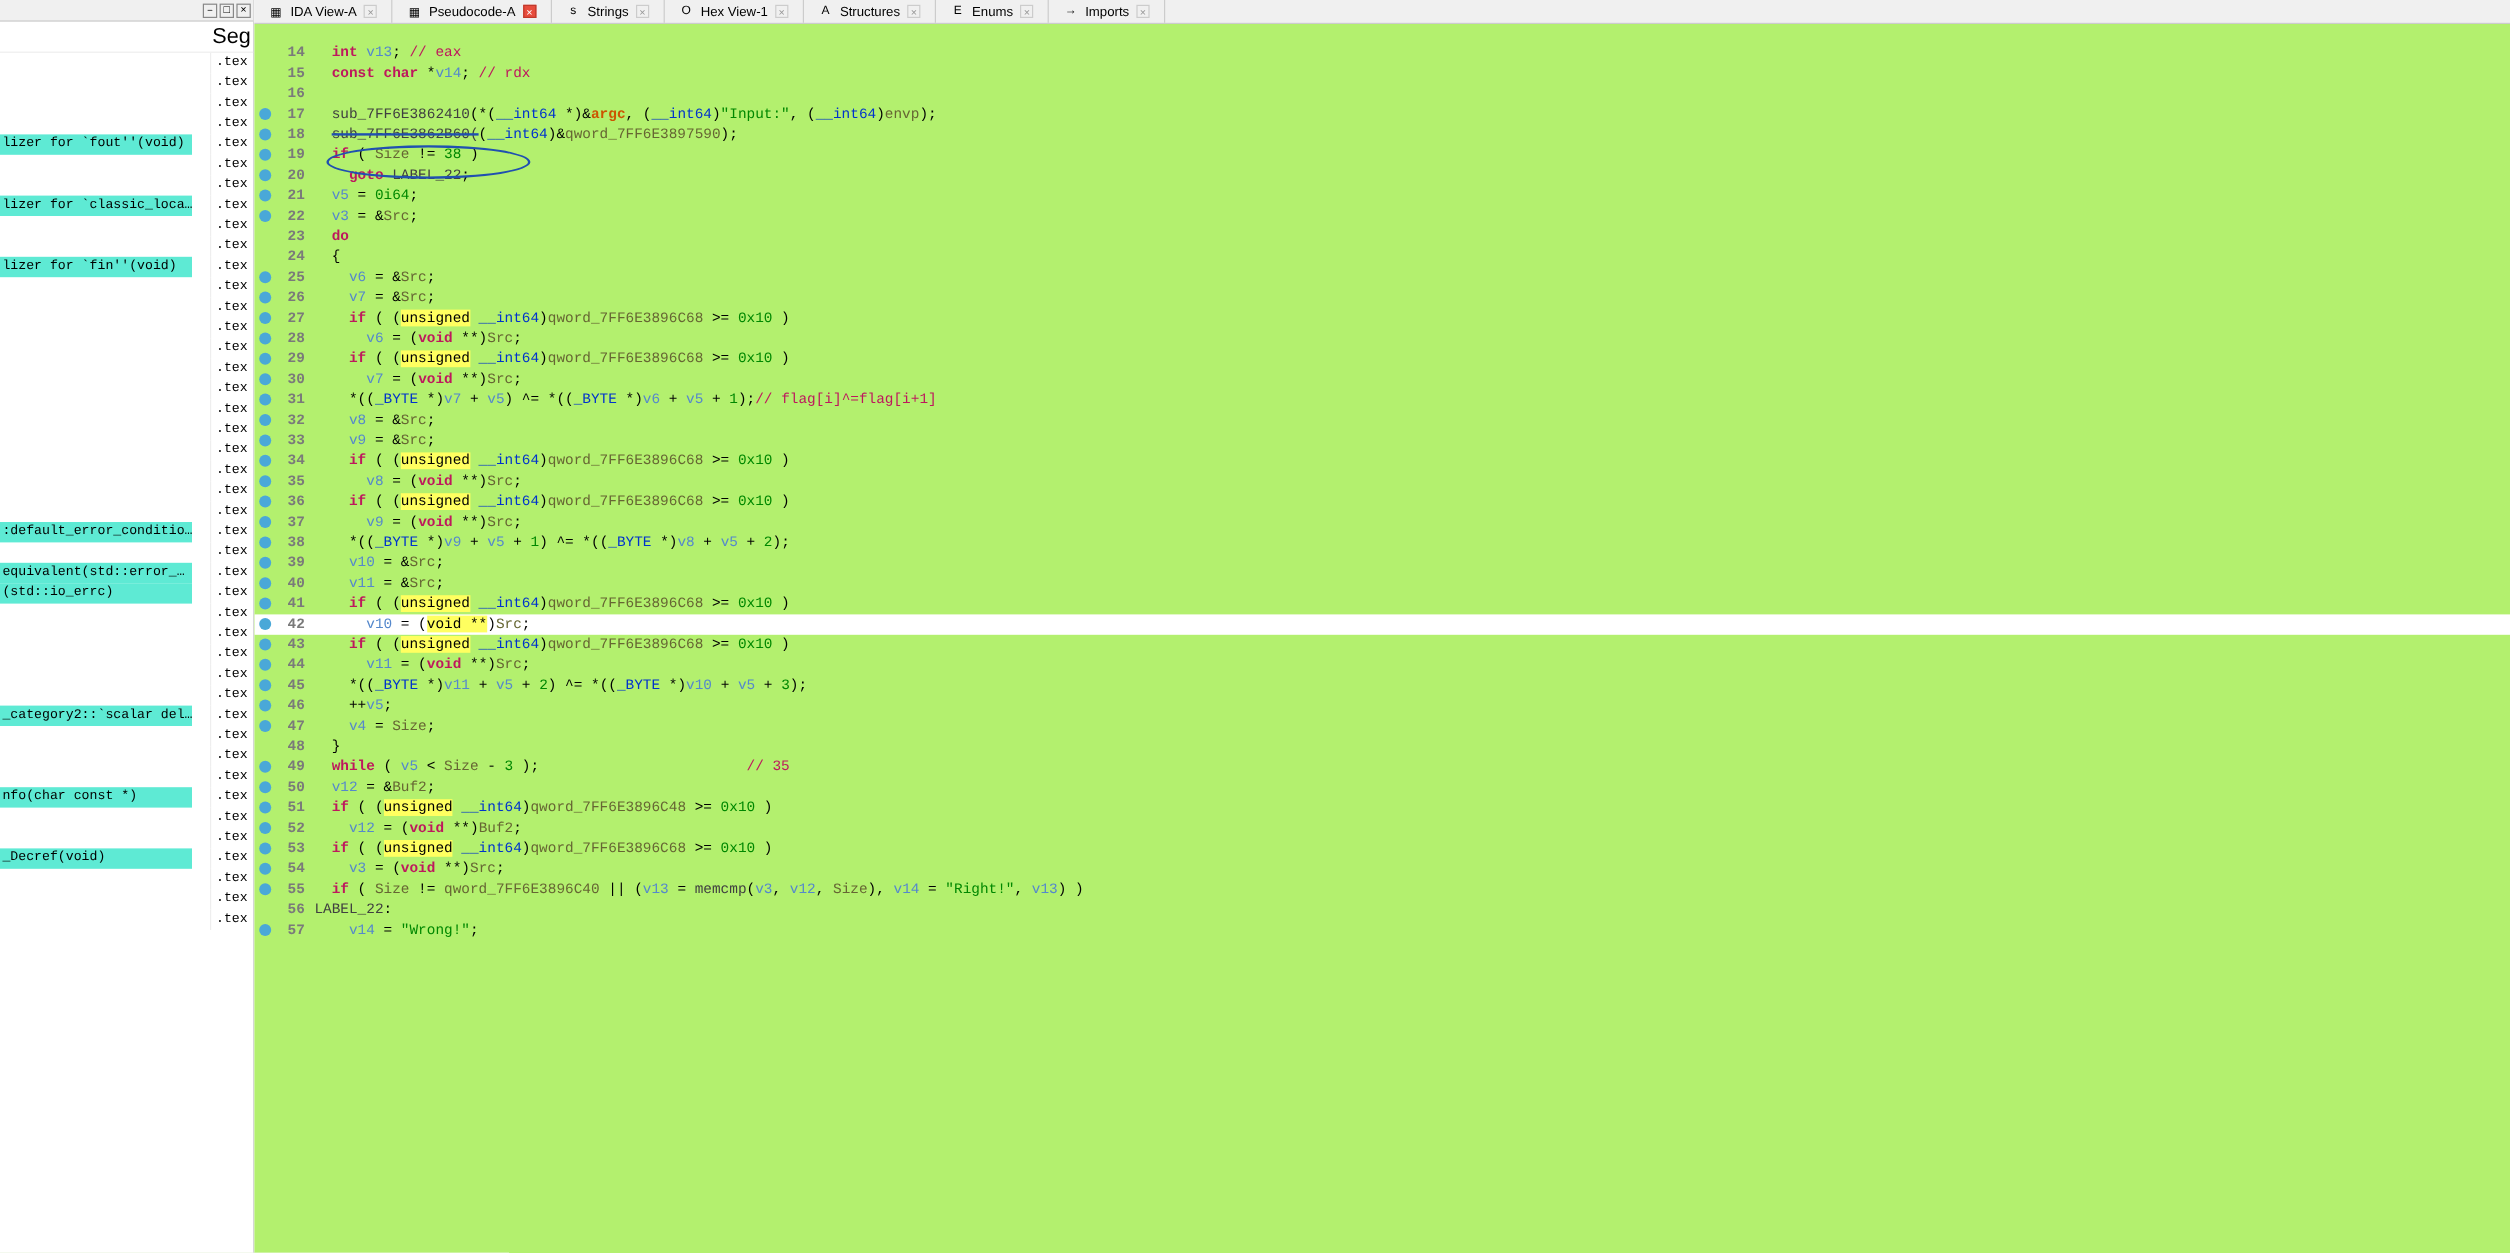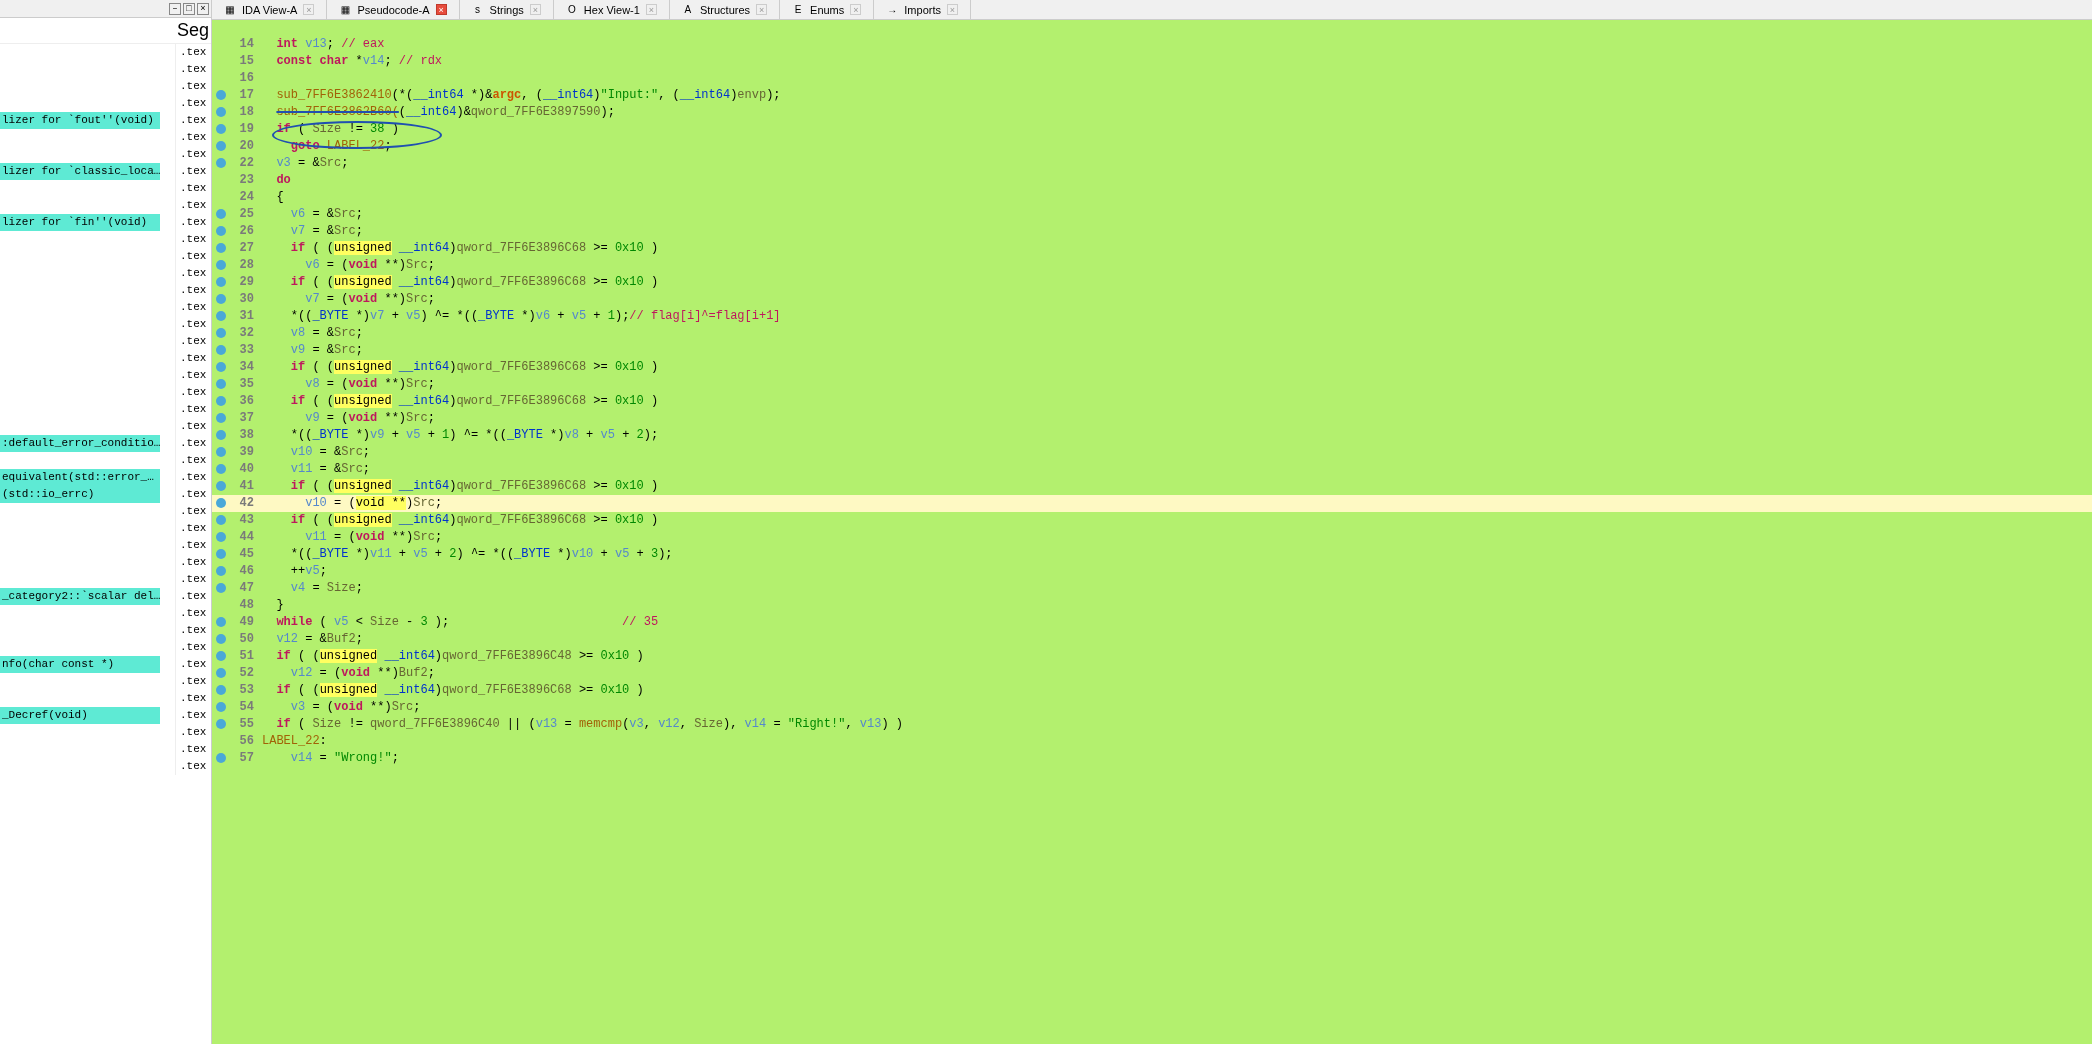--- a/index.html
+++ b/index.html
@@ -148,27 +148,27 @@
     }
     .ln-num {
       width: 30px;
       text-align: right;
       padding-right: 8px;
       color: #7a7a7a;
       font-weight: bold;
     }
     .ln-code { flex: 1; }
     .current-line {
-      background: #fef9c3;
+      background: #ffffff;
       justify-content: center;
     }
     .kw { color: #be185d; font-weight: bold; }
     .type { color: #0033cc; }
     .comment { color: #be185d; }
-    .func { color: #a16207; }
+    .func { color: #404040; }
     .num { color: #008800; }
     .str { color: #008800; }
     .var { color: #5588cc; }
     .hl { background: #ffff60; }
     .param { color: #cc5500; font-weight: bold; }
     .global { color: #666633; }
     .circle-annotation {
       position: absolute;
       left: 60px;
       top: 85px;
@@ -413,20 +413,21 @@
     <div class="code-area">
       <div id="code-lines" style="flex:1; position:relative;margin-top:16px;">
         <div class="circle-annotation"></div>
       <div class="code-line"><div class="ln-gutter"></div><div class="ln-num">14</div><div class="ln-code">  <span class="kw">int</span> <span class="var">v13</span>; <span class="comment">// eax</span></div></div>
           <div class="code-line"><div class="ln-gutter"></div><div class="ln-num">15</div><div class="ln-code">  <span class="kw">const char</span> *<span class="var">v14</span>; <span class="comment">// rdx</span></div></div>
           <div class="code-line"><div class="ln-gutter"></div><div class="ln-num">16</div><div class="ln-code"></div></div>
           <div class="code-line"><div class="ln-gutter"><div class="bp-dot"></div></div><div class="ln-num">17</div><div class="ln-code">  <span class="func">sub_7FF6E3862410</span>(*(<span class="type">__int64</span> *)&amp;<span class="param">argc</span>, (<span class="type">__int64</span>)<span class="str">"Input:"</span>, (<span class="type">__int64</span>)<span class="global">envp</span>);</div></div>
           <div class="code-line"><div class="ln-gutter"><div class="bp-dot"></div></div><div class="ln-num">18</div><div class="ln-code">  <span class="func strike">sub_7FF6E3862B60(</span>(<span class="type">__int64</span>)&amp;<span class="global">qword_7FF6E3897590</span>);</div></div>
           <div class="code-line"><div class="ln-gutter"><div class="bp-dot"></div></div><div class="ln-num">19</div><div class="ln-code">  <span class="kw">if</span> ( <span class="global">Size</span> != <span class="num">38</span> )</div></div>
           <div class="code-line"><div class="ln-gutter"><div class="bp-dot"></div></div><div class="ln-num">20</div><div class="ln-code">    <span class="kw">goto</span> <span class="func">LABEL_22</span>;</div></div>
+          <div class="code-line"><div class="ln-gutter"><div class="bp-dot"></div></div><div class="ln-num">21</div><div class="ln-code">  <span class="var">v5</span> = <span class="num">0i64</span>;</div></div>
           <div class="code-line"><div class="ln-gutter"><div class="bp-dot"></div></div><div class="ln-num">22</div><div class="ln-code">  <span class="var">v3</span> = &amp;<span class="global">Src</span>;</div></div>
           <div class="code-line"><div class="ln-gutter"></div><div class="ln-num">23</div><div class="ln-code">  <span class="kw">do</span></div></div>
           <div class="code-line"><div class="ln-gutter"></div><div class="ln-num">24</div><div class="ln-code">  {</div></div>
           <div class="code-line"><div class="ln-gutter"><div class="bp-dot"></div></div><div class="ln-num">25</div><div class="ln-code">    <span class="var">v6</span> = &amp;<span class="global">Src</span>;</div></div>
           <div class="code-line"><div class="ln-gutter"><div class="bp-dot"></div></div><div class="ln-num">26</div><div class="ln-code">    <span class="var">v7</span> = &amp;<span class="global">Src</span>;</div></div>
           <div class="code-line"><div class="ln-gutter"><div class="bp-dot"></div></div><div class="ln-num">27</div><div class="ln-code">    <span class="kw">if</span> ( (<span class="hl">unsigned</span> <span class="type">__int64</span>)<span class="global">qword_7FF6E3896C68</span> &gt;= <span class="num">0x10</span> )</div></div>
           <div class="code-line"><div class="ln-gutter"><div class="bp-dot"></div></div><div class="ln-num">28</div><div class="ln-code">      <span class="var">v6</span> = (<span class="kw">void</span> **)<span class="global">Src</span>;</div></div>
           <div class="code-line"><div class="ln-gutter"><div class="bp-dot"></div></div><div class="ln-num">29</div><div class="ln-code">    <span class="kw">if</span> ( (<span class="hl">unsigned</span> <span class="type">__int64</span>)<span class="global">qword_7FF6E3896C68</span> &gt;= <span class="num">0x10</span> )</div></div>
           <div class="code-line"><div class="ln-gutter"><div class="bp-dot"></div></div><div class="ln-num">30</div><div class="ln-code">      <span class="var">v7</span> = (<span class="kw">void</span> **)<span class="global">Src</span>;</div></div>
           <div class="code-line"><div class="ln-gutter"><div class="bp-dot"></div></div><div class="ln-num">31</div><div class="ln-code">    *((<span class="type">_BYTE</span> *)<span class="var">v7</span> + <span class="var">v5</span>) ^= *((<span class="type">_BYTE</span> *)<span class="var">v6</span> + <span class="var">v5</span> + <span class="num">1</span>);<span class="comment">// flag[i]^=flag[i+1]</span></div></div>

